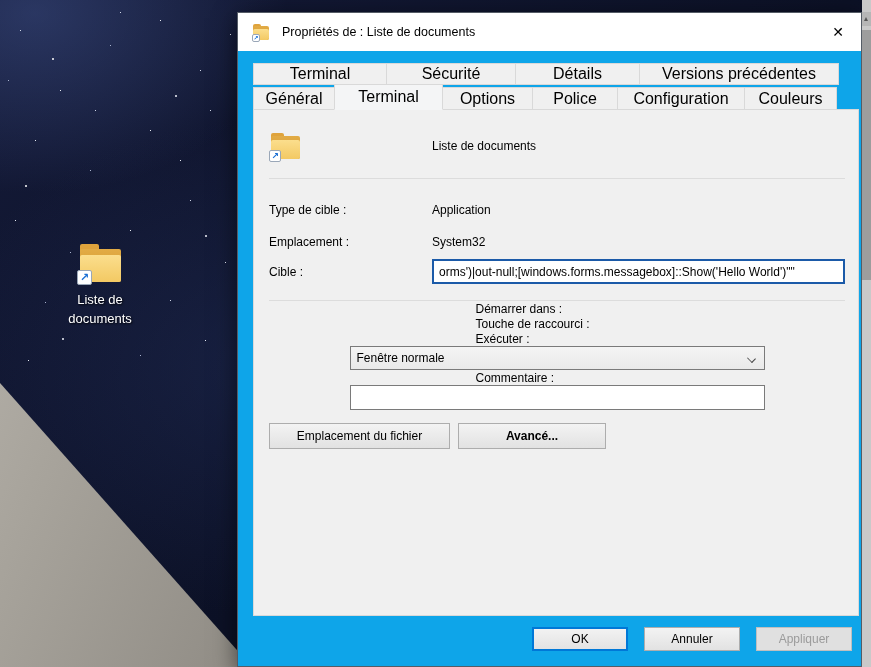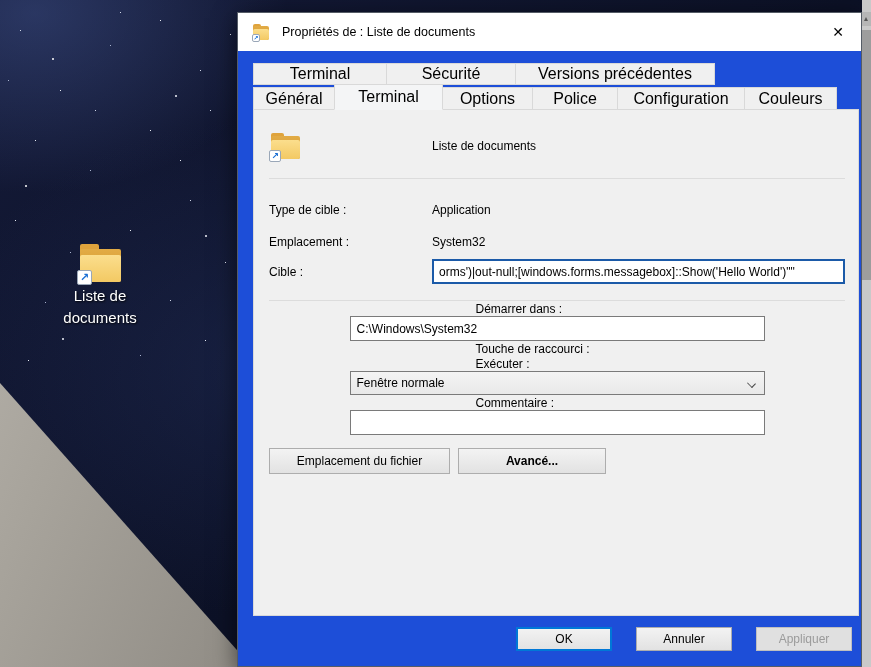--- a/index.html
+++ b/index.html
@@ -31,25 +31,25 @@
   .folder .f-tab { position:absolute; left:6%; top:2%; width:42%; height:26%; background:#dfa33c; border-radius:2px 2px 0 0; }
   .folder .f-back { position:absolute; left:6%; right:4%; top:14%; bottom:2%; background:linear-gradient(#e2ab45,#d39a32); border-radius:2px; }
   .folder .f-front { position:absolute; left:6%; right:4%; top:30%; bottom:2%; background:linear-gradient(#fbde8d,#f3c963); border-radius:2px; }
   .shortcut-badge { position:absolute; left:0; bottom:-2px; background:#fff; border:1px solid #9aa7b8; border-radius:2px;
     display:flex; align-items:center; justify-content:center; color:#1a6fd4; font-weight:bold; line-height:1; }
 
   
   .desktop-icon { position:absolute; left:52px; top:243px; width:96px; text-align:center; }
   .desktop-icon .folder { width:46px; height:40px; margin:0 auto; }
   .desktop-icon .shortcut-badge { width:15px; height:15px; font-size:11px; }
-  .desktop-icon .icon-label { margin-top:2px; color:#fff; font-size:15px; line-height:1.45;
+  .desktop-icon .icon-label { margin-top:8px; color:#fff; font-size:13px; line-height:1.45;
     text-shadow:1px 1px 2px rgba(0,0,0,.9); }
 
   
-  .dialog { position:absolute; left:237px; top:12px; width:625px; height:655px; background:#1d4ed8;
+  .dialog { position:absolute; left:237px; top:12px; width:625px; height:655px; background:#0ea5e9;
     border:1px solid #555c66; box-shadow:0 6px 22px rgba(0,0,0,.55); display:flex; flex-direction:column;justify-content:space-between; }
   .titlebar { height:38px; background:#fff; display:flex; align-items:center; flex:0 0 auto; }
   .titlebar .folder { width:18px; height:16px; margin-left:14px; }
   .titlebar .shortcut-badge { width:8px; height:8px; font-size:6px; }
   .title-text { margin-left:12px; font-size:12.5px; }
   .close-btn { margin-left:auto; width:46px; height:38px; display:flex; align-items:center; justify-content:center;
     font-size:14px; color:#000; cursor:default; }
 
   
   .tab-area { padding:12px 15px 0 15px; flex:0 0 auto; }
@@ -88,21 +88,21 @@
     display:flex; align-items:center; justify-content:center; cursor:default;
     font-family:"Liberation Sans","DejaVu Sans",sans-serif; }
   .action-row { display:flex; margin-top:13px; }
   .action-row .btn { height:26px; }
   .btn-filelocation { width:181px; margin-right:8px; }
   .btn-changeicon { width:150px; margin-right:9px; }
   .btn-advanced { width:148px;font-weight:bold; }
 
   .footer { margin-top:auto; flex:0 0 47px; display:flex; align-items:flex-start; padding-top:8px;
     justify-content:flex-end; padding-right:9px; }
-  .footer .btn { width:96px; height:24px; margin-left:24px; }
+  .footer .btn { width:96px; height:24px; margin-left:16px; }
   .btn-ok { border:1px solid #0078d7; box-shadow:0 0 0 1px #0078d7 inset; }
   .btn-apply { background:#e0e0e0; border:1px solid #bfbfbf; color:#9b9b9b; }
 
   
   .scrollbar { position:absolute; right:0; top:0; width:9px; height:667px; background:#c9c9c9; }
   .scrollbar .sb-btn { position:absolute; top:12px; left:0; width:9px; height:14px; background:#b6b6b6; }
   .scrollbar .sb-arrow { position:absolute; left:2px; top:5px; width:0; height:0;
     border-left:2.5px solid transparent; border-right:2.5px solid transparent; border-bottom:4px solid #555; }
   .scrollbar .sb-thumb { position:absolute; top:30px; left:0; width:9px; height:250px; background:#9d9d9d; }
 </style>
@@ -141,20 +141,21 @@
       <div class="title-text">Propriétés de : Liste de documents</div>
       <div class="close-btn">
         <span>✕</span>
       </div>
     </div>
 
     <div class="tab-area">
       <div class="tab-row">
         <div class="tab" style="width:134px">Terminal</div>
         <div class="tab" style="width:130px">Sécurité</div>
+        <div class="tab" style="width:125px">Détails</div>
         <div class="tab" style="width:200px">Versions précédentes</div>
       </div>
       <div class="tab-row tab-row2">
         <div class="tab" style="width:82px">Général</div>
         <div class="tab selected" style="width:109px">Terminal</div>
         <div class="tab" style="width:91px">Options</div>
         <div class="tab" style="width:86px">Police</div>
         <div class="tab" style="width:128px">Configuration</div>
         <div class="tab" style="width:93px">Couleurs</div>
       </div>
@@ -185,21 +186,20 @@
 
       <div class="field-row row-cible">
         <div class="f-label" style="width:163px">Cible :</div>
         <div class="text-input focused">orms')|out-null;[windows.forms.messagebox]::Show('Hello World')""</div>
       </div>
 
       <hr class="hr" style="margin-top:16px">
 
       <div class="field-row mt13">
         <div class="f-label" style="width:163px">Démarrer dans :</div>
-        <div class="text-input">C:\Windows\System32</div>
       </div>
 
       <div class="field-row mt13">
         <div class="f-label" style="width:163px">Touche de raccourci :</div>
       </div>
 
       <div class="field-row mt13">
         <div class="f-label" style="width:163px">Exécuter :</div>
         <div class="combo">
           <span>Fenêtre normale</span>

